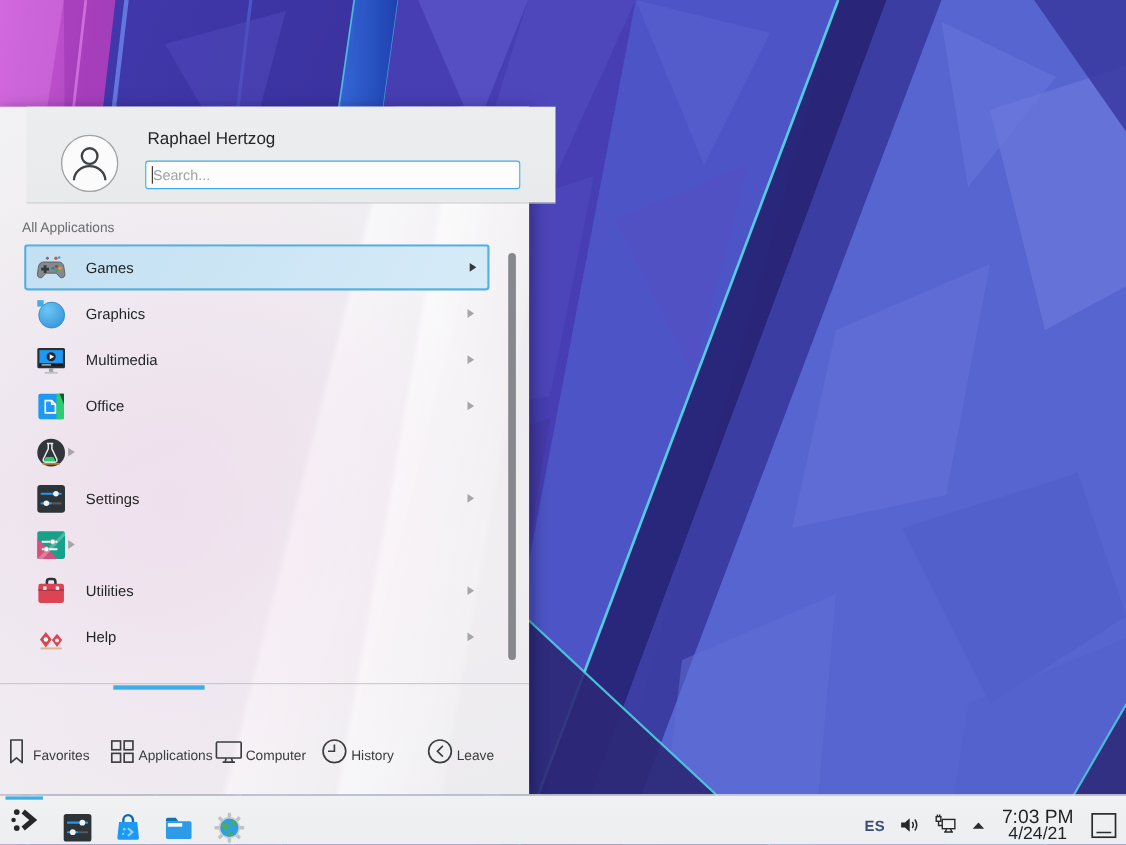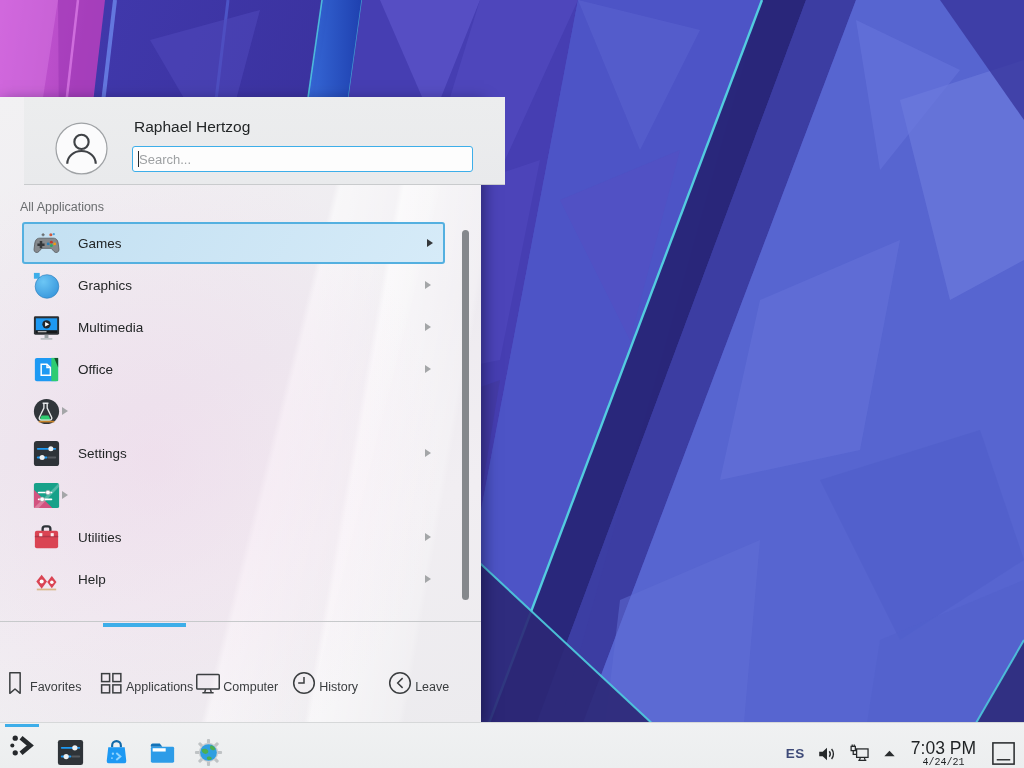--- a/index.html
+++ b/index.html
@@ -64,21 +64,21 @@
   .task-icon svg{width:100%;height:100%;}
   .pinned{display:flex;gap:15px;margin-left:15px;}
   .pinned .task-icon{cursor:pointer;}
   .tray{margin-left:auto;display:flex;align-items:center;gap:11px;padding-right:7px;}
   .kb-layout{font-size:13.5px;font-weight:bold;color:#3e4a78;letter-spacing:.5px;}
   .tray-icon{width:22px;height:22px;}
   .tray-icon svg{width:100%;height:100%;}
   .tray-icon.small{width:15px;height:15px;}
   .clock{text-align:center;line-height:1.05;margin:0 3px;}
   .clock .time{font-size:17.5px;color:#1f2224;}
-  .clock .date{font-size:10px;color:#1f2224;font-family:Liberation Mono, monospace;}
+  .clock .date{font-size:16px;color:#1f2224;}
   .show-desktop{width:27px;height:27px;}
   .show-desktop svg{width:100%;height:100%;}
 </style>
 </head>
 <body>
 
 <div class="screen">
 
   <svg class="wallpaper" viewBox="0 0 1024 768" preserveAspectRatio="none">
     <defs>

